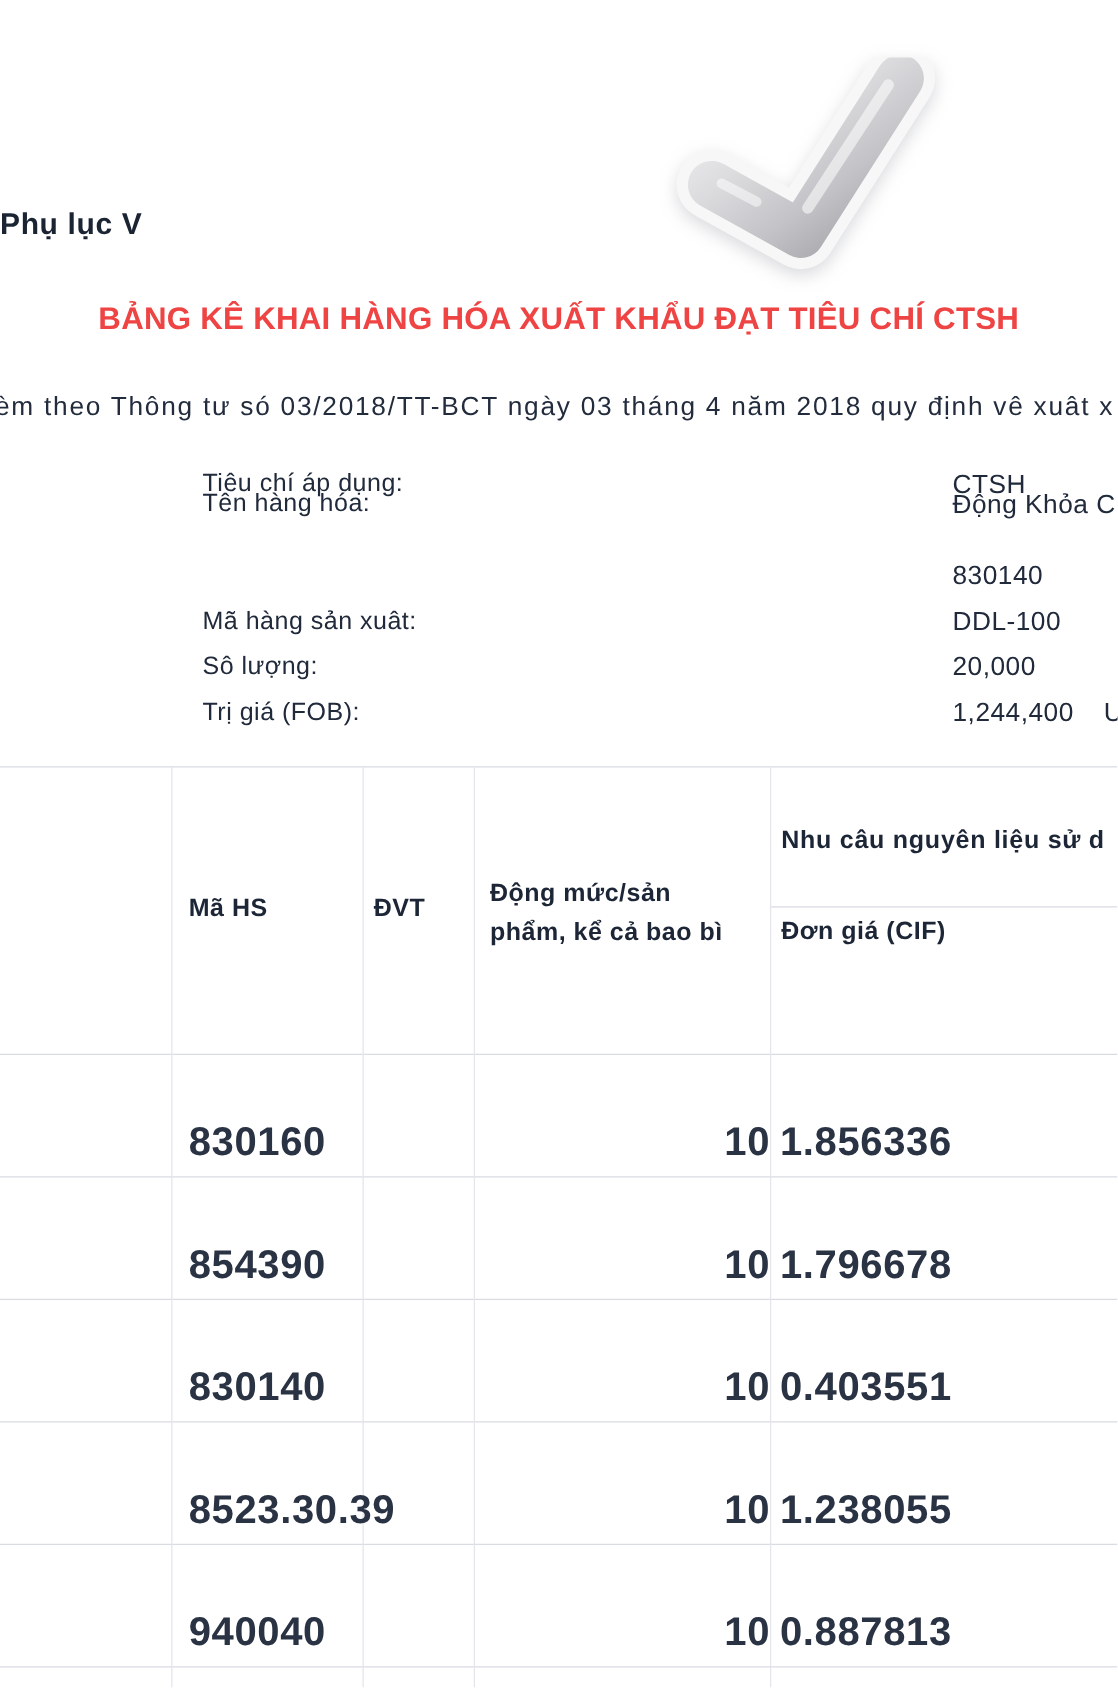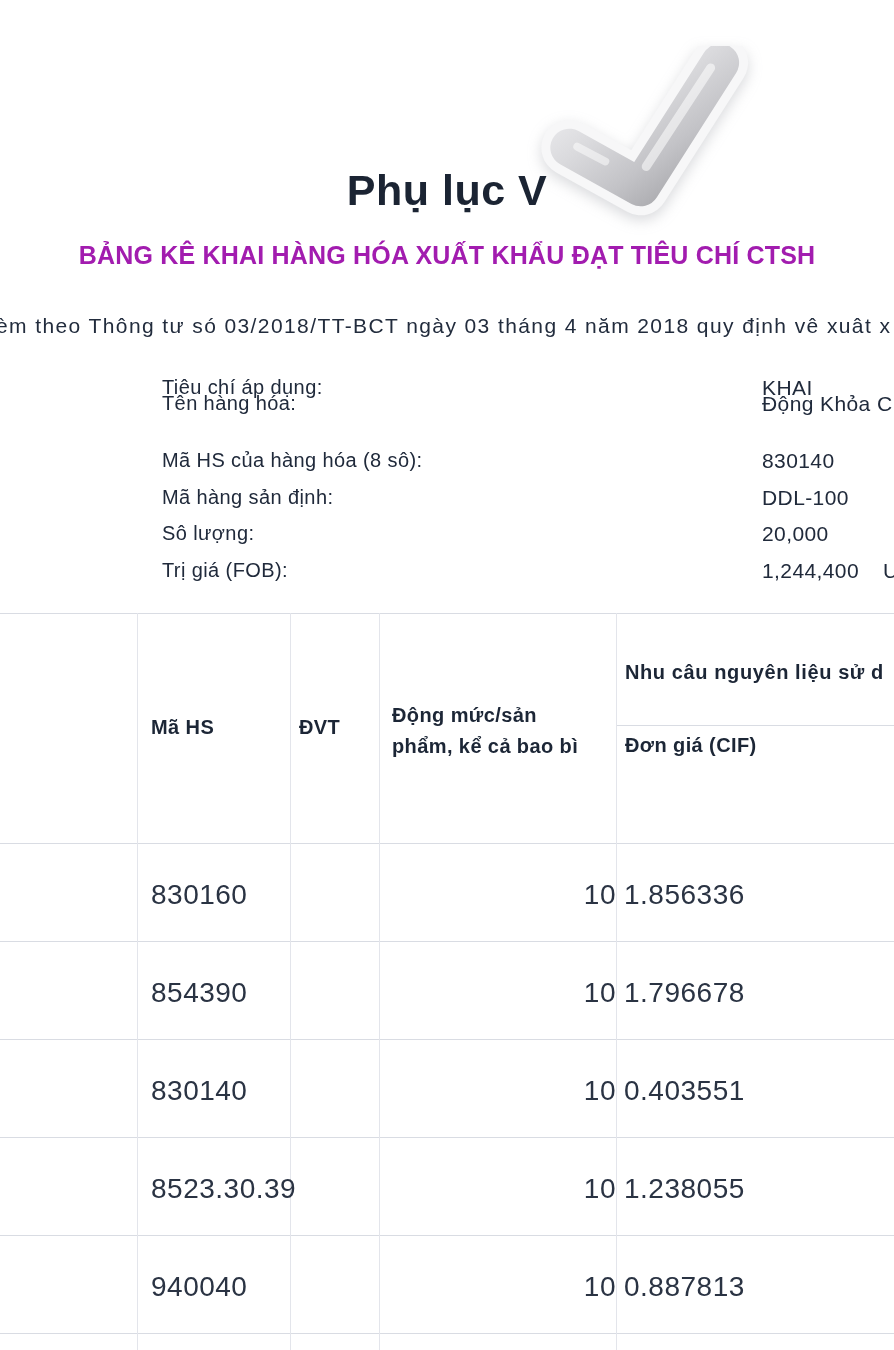--- a/index.html
+++ b/index.html
@@ -6,26 +6,26 @@
   body{
     width:894px;height:1350px;overflow:hidden;position:relative;
     background:#ffffff;
     font-family:"Liberation Sans","DejaVu Sans",sans-serif;
     color:#1e2737;
   }
   .abs{position:absolute;}
 
   
   .doc-title{
-    top:166px;left:0;width:894px;text-align:center;
-    font-size:43px;font-weight:bold;color:#1b2433;letter-spacing:.5px;
+    top:166px;left:0;width:894px;
+    font-size:24px;font-weight:bold;color:#1b2433;letter-spacing:.5px;
   }
   .doc-heading{
     top:241px;left:0;width:894px;text-align:center;white-space:nowrap;
-    font-size:25px;font-weight:bold;color:#a21caf;letter-spacing:.2px;
+    font-size:25px;font-weight:bold;color:#ef4444;letter-spacing:.2px;
   }
   .doc-subline{
     top:314px;left:-4px;white-space:nowrap;
     font-size:21px;color:#222c3d;letter-spacing:1.4px;
   }
 
   
   .check-wrap{top:46px;left:538px;width:222px;height:172px;}
   .check-wrap svg{filter:drop-shadow(0 5px 7px rgba(130,133,142,.30));}
 
@@ -39,22 +39,22 @@
   .hline{position:absolute;height:1px;background:#d9dce3;}
   .vline{position:absolute;width:1px;background:#e3e5eb;}
 
   
   .th{
     position:absolute;font-size:20px;font-weight:bold;color:#1c2636;
     letter-spacing:.4px;white-space:nowrap;
   }
   .th-wrap{white-space:normal;line-height:31px;width:215px;}
   .td{
-    position:absolute;font-size:28px;font-weight:normal;color:#2a3343;
-    letter-spacing:.5px;white-space:nowrap;
+    position:absolute;font-size:32px;font-weight:bold;color:#2a3343;
+    letter-spacing:.5px;white-space:nowrap;margin-top:16px;
   }
   .td-center{text-align:right;width:237px;}
 </style>
 </head>
 <body>
 
 <div class="abs check-wrap">
   <svg width="222" height="172" viewBox="0 0 111 86" xmlns="http://www.w3.org/2000/svg">
     <defs>
       <linearGradient id="silv" x1="0" y1="0" x2="0.8" y2="1">
@@ -72,32 +72,31 @@
     </g>
   </svg>
 </div>
 
 <div class="abs doc-title">Phụ lục V</div>
 <div class="abs doc-heading">BẢNG KÊ KHAI HÀNG HÓA XUẤT KHẨU ĐẠT TIÊU CHÍ CTSH</div>
 <div class="abs doc-subline">èm theo Thông tư só 03/2018/TT-BCT ngày 03 tháng 4 năm 2018 quy định vê xuât x</div>
 
 <div class="info-row" style="top:376px">
   <span class="info-label">Tiêu chí áp dụng:</span>
-  <span class="info-value">KHAI</span>
+  <span class="info-value">CTSH</span>
 </div>
 <div class="info-row" style="top:392px">
   <span class="info-label">Tên hàng hóa:</span>
   <span class="info-value">Động Khỏa C</span>
 </div>
 <div class="info-row" style="top:449px">
-  <span class="info-label">Mã HS của hàng hóa (8 sô):</span>
   <span class="info-value">830140</span>
 </div>
 <div class="info-row" style="top:485.5px">
-  <span class="info-label">Mã hàng sản định:</span>
+  <span class="info-label">Mã hàng sản xuât:</span>
   <span class="info-value">DDL-100</span>
 </div>
 <div class="info-row" style="top:522px">
   <span class="info-label">Sô lượng:</span>
   <span class="info-value">20,000</span>
 </div>
 <div class="info-row" style="top:558.5px">
   <span class="info-label">Trị giá (FOB):</span>
   <span class="info-value">1,244,400</span>
   <span class="info-suffix">U</span>

